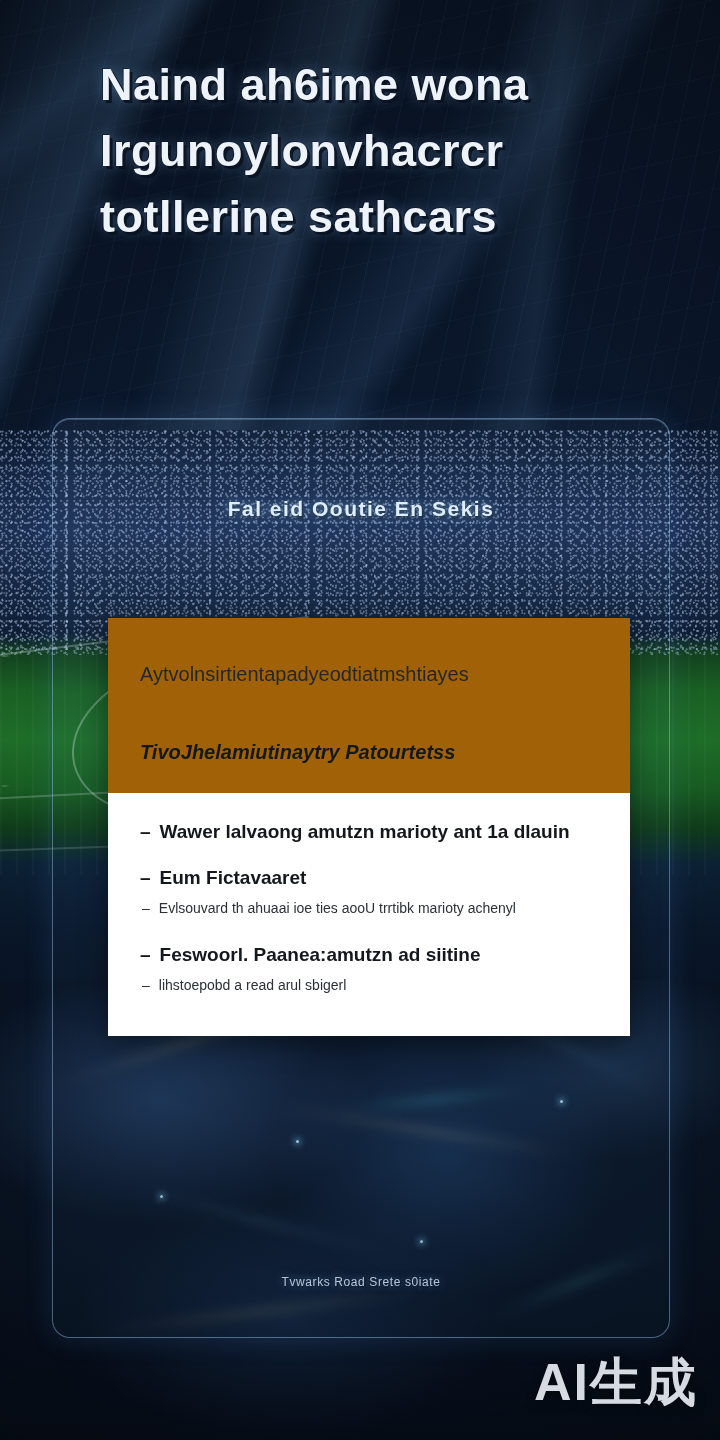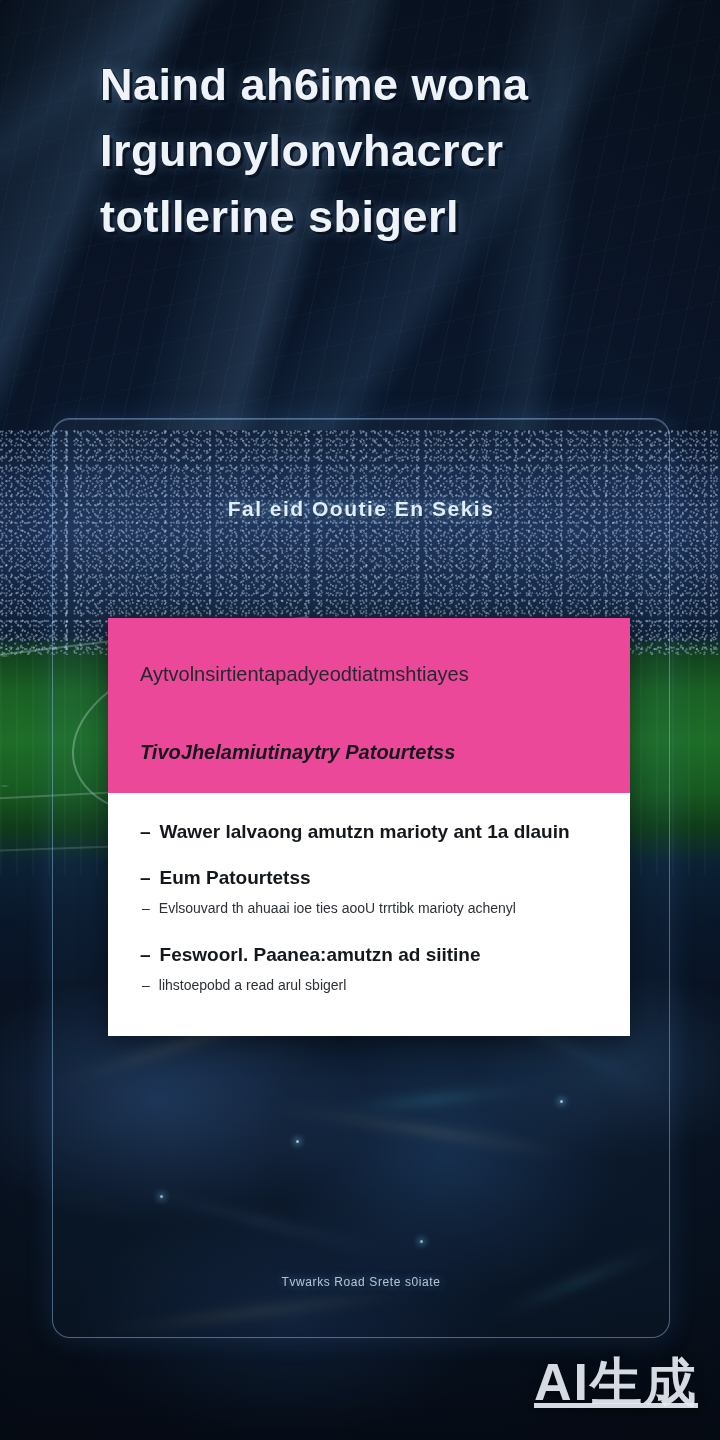--- a/index.html
+++ b/index.html
@@ -263,21 +263,21 @@
     position: absolute;
     left: 108px;
     top: 618px;
     width: 522px;
     height: 418px;
     background: #ffffff;
     box-shadow: 0 6px 26px rgba(0,0,0,0.45);
     overflow: hidden;
   }
   .card-header {
-    background: #ec4899;
+    background: #a16207;
     height: 175px;
     padding: 0 32px;
     box-sizing: border-box;
     position: relative;
   }
   .card-header-line-1 {
     position: absolute;
     left: 32px;
     top: 45px;
     font-size: 20px;
@@ -327,21 +327,20 @@
   
   .watermark {
     position: absolute;
     right: 22px;
     bottom: 22px;
     font-size: 52px;
     font-weight: bold;
     color: rgba(232,238,245,0.92);
     letter-spacing: 2px;
     text-shadow: 0 2px 10px rgba(0,0,0,0.55);
-    text-decoration: underline;
   }
 </style>
 </head>
 <body>
 
 <div class="poster">
 
   <div class="bg-base"></div>
   <div class="bg-tech"></div>
 
@@ -363,41 +362,41 @@
     <div class="spark" style="left:160px; top:215px;"></div>
     <div class="spark" style="left:560px; top:120px;"></div>
     <div class="spark" style="left:420px; top:260px;"></div>
   </div>
 
   <div class="bg-vignette"></div>
 
   <div class="headline">
     <div class="headline-line">Naind ah6ime wona</div>
     <div class="headline-line">Irgunoylonvhacrcr</div>
-    <div class="headline-line">totllerine sbigerl</div>
+    <div class="headline-line">totllerine sathcars</div>
   </div>
 
   <div class="glass-panel">
     <div class="panel-title">Fal eid Ooutie En Sekis</div>
     <div class="panel-footer">Tvwarks Road Srete s0iate</div>
   </div>
 
   <div class="content-card">
     <div class="card-header">
       <div class="card-header-line-1">Aytvolnsirtientapadyeodtiatmshtiayes</div>
       <div class="card-header-line-2">TivoJhelamiutinaytry Patourtetss</div>
     </div>
     <div class="card-body">
       <div class="bullet lvl1">
         <span class="dash">–</span>
         <span>Wawer lalvaong amutzn marioty ant 1a dlauin</span>
       </div>
       <div class="bullet lvl1 tight">
         <span class="dash">–</span>
-        <span>Eum Patourtetss</span>
+        <span>Eum Fictavaaret</span>
       </div>
       <div class="bullet lvl2">
         <span class="dash">–</span>
         <span>Evlsouvard th ahuaai ioe ties aooU trrtibk marioty achenyl</span>
       </div>
       <div class="bullet lvl1 tight">
         <span class="dash">–</span>
         <span>Feswoorl. Paanea:amutzn ad siitine</span>
       </div>
       <div class="bullet lvl2 last">

